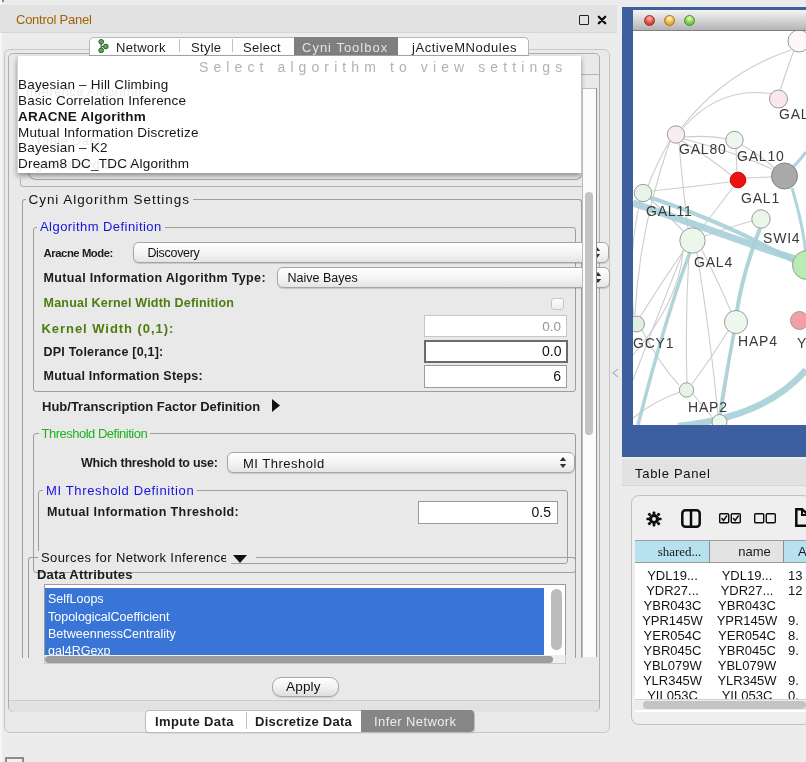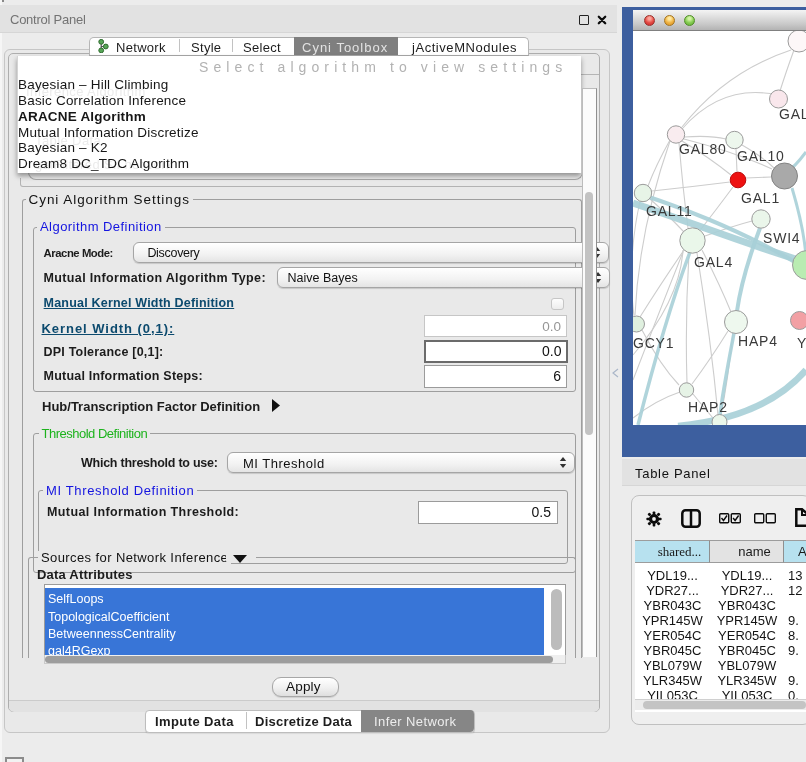--- a/index.html
+++ b/index.html
@@ -1,40 +1,40 @@
 <!DOCTYPE html>
 <html><head>
 <meta charset="utf-8">
 <style>
   html,body{margin:0;padding:0;}
   body{width:806px;height:762px;position:relative;overflow:hidden;
        background:#ececec;font-family:"Liberation Sans",sans-serif;
        -webkit-font-smoothing:antialiased;}
   .abs{position:absolute;}
   .lbl{font-weight:bold;font-size:12.5px;color:#1c1c1c;letter-spacing:.2px;}
-  .dis{color:#0c4a6e;text-decoration:underline;}
+  .dis{color:#4d7c0f;}
   .groupbox{position:absolute;border:1px solid #9e9e9e;border-radius:3px;}
   .gtitle{position:absolute;background:#e9e9e9;padding:0 3px;font-size:13px;letter-spacing:.4px;line-height:13px;}
   .combo{position:absolute;border:1px solid #a5a5a5;border-radius:6px;
          background:linear-gradient(#ffffff,#f2f2f2 60%,#e4e4e4);
          box-shadow:0 1px 1px rgba(0,0,0,.15);padding-left:44px;}
   .combo .ctext{position:absolute;left:13px;top:3px;font-size:12.5px;color:#111;}
   .carr{position:absolute;right:7px;top:4px;width:8px;height:11px;}
   .tfield{position:absolute;background:#fff;font-size:13.5px;color:#111;text-align:right;}
   .popitem{position:absolute;left:18px;font-size:13.5px;color:#161616;letter-spacing:.2px;white-space:nowrap;}
   .ghost{position:absolute;color:#ebebeb;font-size:13px;letter-spacing:.4px;white-space:nowrap;}
 </style>
 </head>
 <body>
 
 <div class="abs" style="left:0;top:0;width:2px;height:762px;background:#f6f6f6;"></div>
 <div class="abs" style="left:2px;top:0;width:2px;height:2px;background:#888;"></div>
 
 <div class="abs" style="left:0;top:5px;width:617px;height:27px;background:#e2e2e2;border-bottom:1px solid #d6d6d6;"></div>
-<div class="abs" style="left:10px;top:12px;font-size:13px;color:#737373;letter-spacing:-0.25px;">Control Panel</div>
+<div class="abs" style="left:16px;top:12px;font-size:13px;color:#a16207;letter-spacing:-0.25px;">Control Panel</div>
 <div class="abs" style="left:579px;top:15px;width:8px;height:8px;border:1.6px solid #222;border-radius:1px;"></div>
 <svg class="abs" style="left:596.5px;top:14.5px;" width="10" height="10" viewBox="0 0 10 10">
  <path d="M1.8 1.8 L8.2 8.2 M8.2 1.8 L1.8 8.2" stroke="#0c0c0c" stroke-width="2.3" stroke-linecap="round"></path>
 </svg>
 
 <div class="abs" style="left:4px;top:49px;width:606px;height:684px;background:#e9e9e9;border:1px solid #c6c6c6;border-radius:6px;box-sizing:border-box;"></div>
 
 <div class="abs" style="left:8px;top:53px;width:592px;height:658.5px;background:#e9e9e9;border:1px solid #aeaeae;border-radius:5px;box-sizing:border-box;"></div>
 <div class="abs" style="left:575px;top:74px;width:24px;height:30px;border-top:1px solid #b5b5b5;"></div>
 

